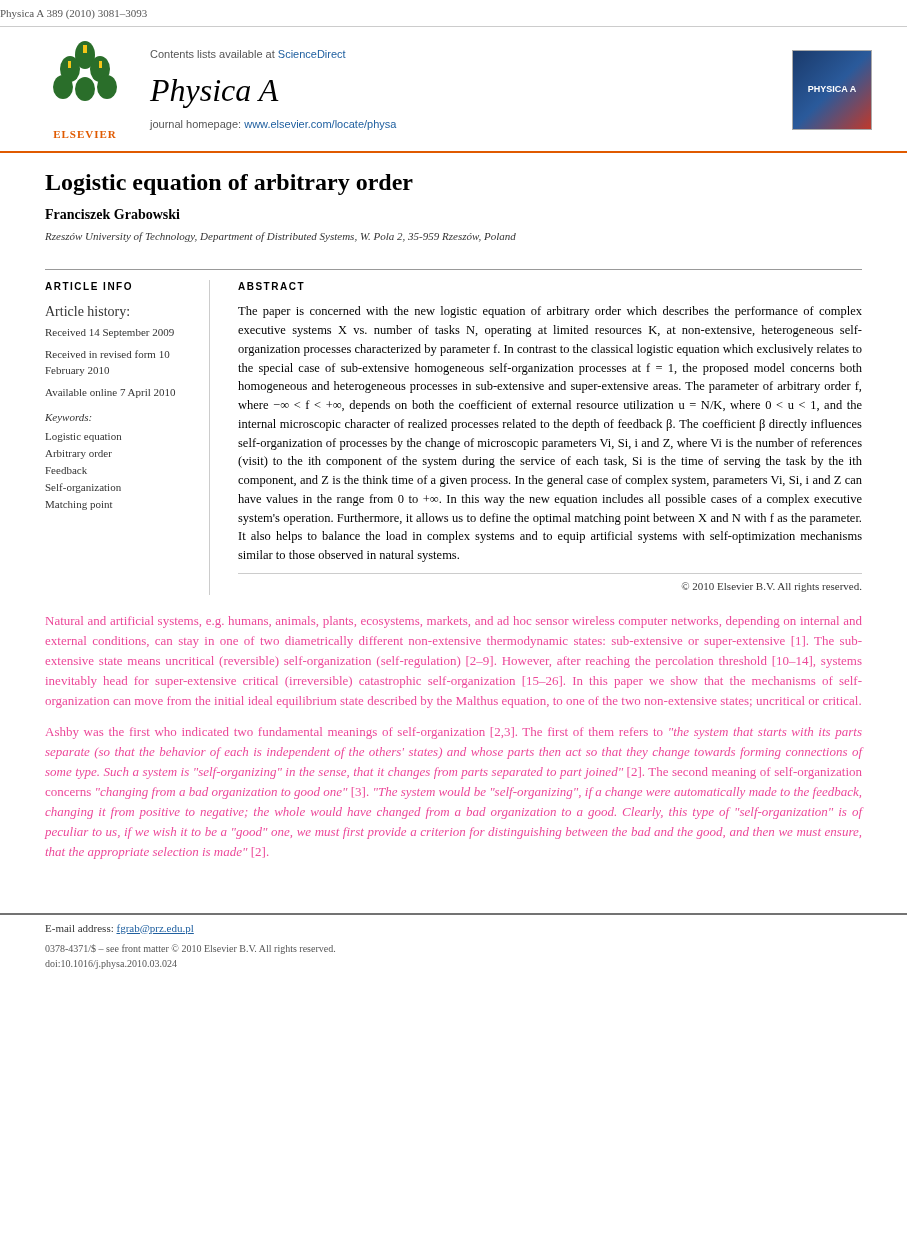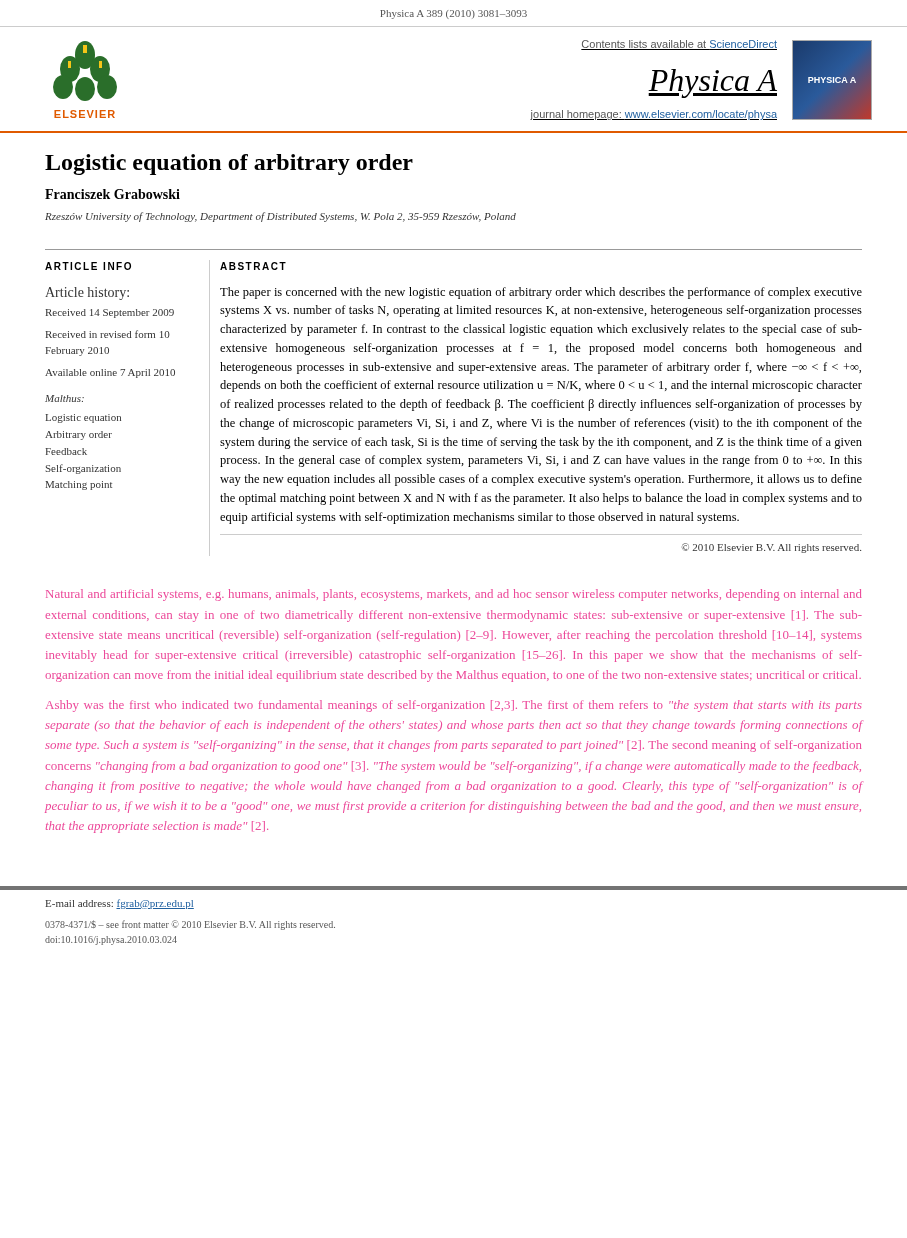--- a/index.html
+++ b/index.html
@@ -12,21 +12,20 @@
     }
     .page {
       width: 907px;
       min-height: 1238px;
       margin: 0 auto;
       background: #fff;
       padding: 0;
     }
     
     .top-bar {
-      text-align: center;
       font-size: 11px;
       color: #555;
       padding: 6px 0 4px 0;
       border-bottom: 1px solid #ccc;
       margin-bottom: 0;
     }
     
     .journal-header {
       display: flex;
       align-items: center;
@@ -45,28 +44,27 @@
     }
     .logo-tree {
       width: 70px;
       height: 70px;
     }
     .elsevier-text {
       font-size: 11px;
       font-weight: bold;
       color: #e05a00;
       letter-spacing: 1px;
-      margin-top: 0;
-      font-family: Liberation Sans, sans-serif;
+      margin-top: 20px;
+      font-family: Liberation Serif, serif;
     }
     .journal-header-center {
       flex: 1;
-      text-align: right;
+      text-align: left;
       padding: 0 10px;
-      text-decoration: underline;
     }
     .sciencedirect-line {
       font-size: 11px;
       color: #555;
       margin-bottom: 4px;
       font-family: Arial, sans-serif;
     }
     .sciencedirect-link {
       color: #2060a0;
     }
@@ -131,24 +129,24 @@
     .article-affiliation {
       font-size: 11px;
       font-style: italic;
       color: #333;
       margin-bottom: 24px;
     }
 
     
     .two-col {
       display: flex;
-      gap: 10px;
+      gap: 28px;
       border-top: 1px solid #999;
       padding-top: 10px;
-      margin-bottom: 28px;
+      margin-bottom: 16px;
     }
     .col-left {
       width: 165px;
       flex-shrink: 0;
       border-right: 1px solid #ccc;
       padding-right: 14px;
     }
     .col-right {
       flex: 1;
     }
@@ -213,21 +211,21 @@
       line-height: 1.55;
       text-align: justify;
       margin-bottom: 10px;
     }
     .body-text em {
       font-style: italic;
     }
 
     
     .footer {
-      border-top: 4px solid #737373;
+      border-top: 2px solid #737373;
       margin-top: 20px;
       padding-top: 6px;
       padding-left: 45px;
       padding-right: 45px;
     }
     .footer-email {
       font-size: 11px;
       color: #333;
       margin-bottom: 6px;
     }
@@ -299,21 +297,21 @@
     <div class="two-col">
 
       <div class="col-left">
         <div class="section-heading">ARTICLE INFO</div>
 
         <div class="article-info-label">Article history:</div>
         <div class="article-info-value">Received 14 September 2009</div>
         <div class="article-info-value">Received in revised form 10 February 2010</div>
         <div class="article-info-value">Available online 7 April 2010</div>
 
-        <div class="keywords-label">Malthus:</div>
+        <div class="keywords-label">Keywords:</div>
         <div class="keyword-item">Logistic equation</div>
         <div class="keyword-item">Arbitrary order</div>
         <div class="keyword-item">Feedback</div>
         <div class="keyword-item">Self-organization</div>
         <div class="keyword-item">Matching point</div>
       </div>
 
       <div class="col-right">
         <div class="section-heading">ABSTRACT</div>
         <div class="abstract-text">The paper is concerned with the new logistic equation of arbitrary order which describes the performance of complex executive systems X vs. number of tasks N, operating at limited resources K, at non-extensive, heterogeneous self-organization processes characterized by parameter f. In contrast to the classical logistic equation which exclusively relates to the special case of sub-extensive homogeneous self-organization processes at f = 1, the proposed model concerns both homogeneous and heterogeneous processes in sub-extensive and super-extensive areas. The parameter of arbitrary order f, where −∞ &lt; f &lt; +∞, depends on both the coefficient of external resource utilization u = N/K, where 0 &lt; u &lt; 1, and the internal microscopic character of realized processes related to the depth of feedback β. The coefficient β directly influences self-organization of processes by the change of microscopic parameters Vi, Si, i and Z, where Vi is the number of references (visit) to the ith component of the system during the service of each task, Si is the time of serving the task by the ith component, and Z is the think time of a given process. In the general case of complex system, parameters Vi, Si, i and Z can have values in the range from 0 to +∞. In this way the new equation includes all possible cases of a complex executive system's operation. Furthermore, it allows us to define the optimal matching point between X and N with f as the parameter. It also helps to balance the load in complex systems and to equip artificial systems with self-optimization mechanisms similar to those observed in natural systems.</div>

